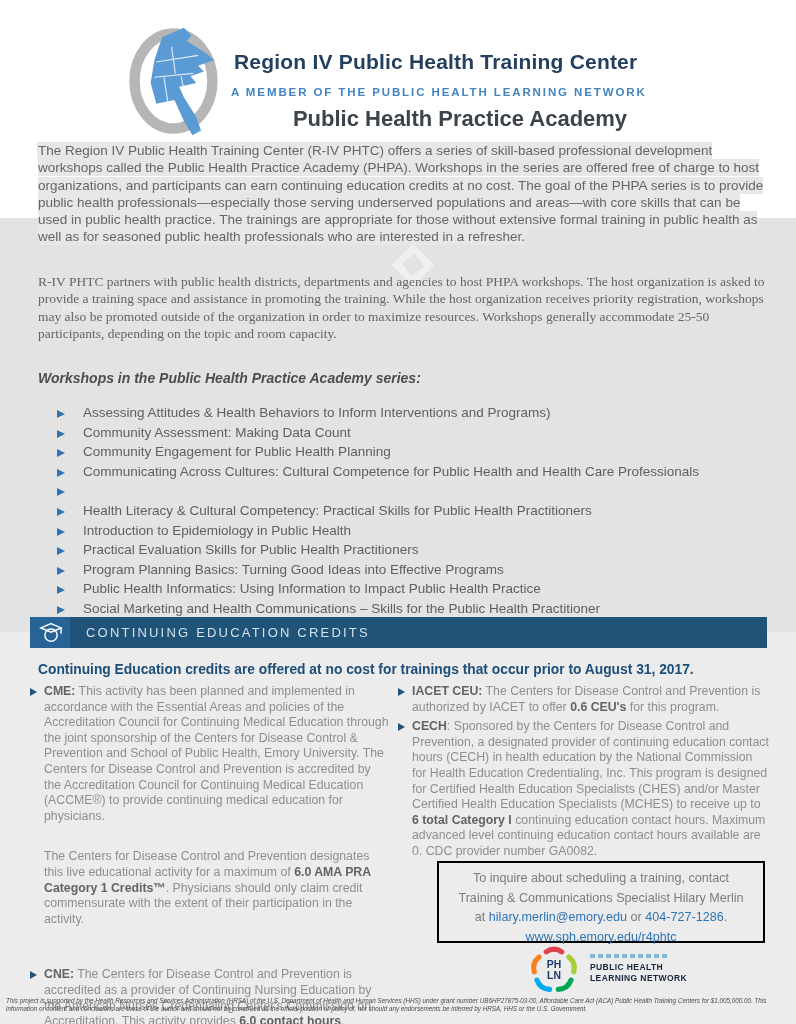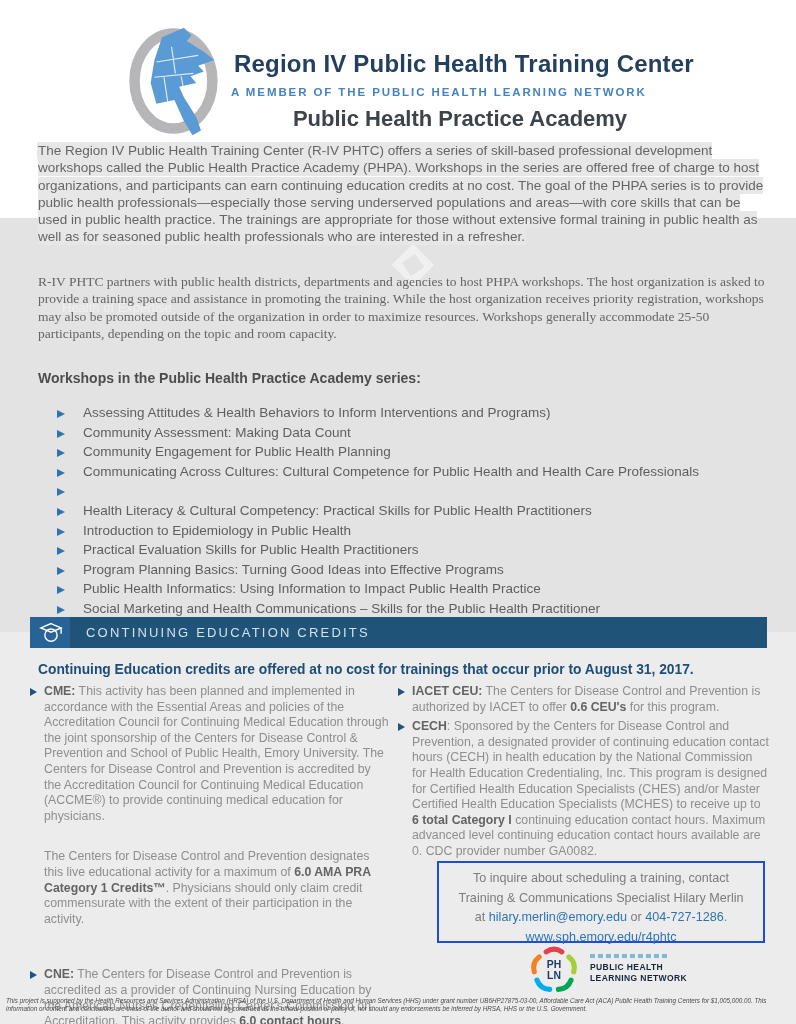--- a/index.html
+++ b/index.html
@@ -1,39 +1,39 @@
 <!DOCTYPE html>
 <html><head>
 <meta charset="utf-8">
 <style>
   html,body{margin:0;padding:0;background:#fff;}
   .page{position:relative;width:796px;height:1024px;overflow:hidden;background:#ffffff;
         font-family:"Liberation Sans", sans-serif;}
   
   .hdr-logo{position:absolute;left:128px;top:24px;width:108px;height:114px;}
-  .hdr-title{position:absolute;left:234px;top:50px;width:540px;font-size:24px;font-weight:bold;
+  .hdr-title{position:absolute;left:234px;top:50px;width:540px;font-size:21px;font-weight:bold;
              color:#24405f;letter-spacing:.2px;}
   .hdr-member{position:absolute;left:231px;top:86px;width:540px;font-size:11.5px;font-weight:bold;
               color:#4384c0;letter-spacing:1.9px;}
   .hdr-academy{position:absolute;left:240px;top:106px;width:440px;text-align:center;font-size:22px;
                font-weight:bold;color:#3d434b;}
   
   .gray-panel{position:absolute;left:0;top:218px;width:796px;height:414px;background:#e3e3e3;}
   .wm-diamond{position:absolute;left:398px;top:250px;width:30px;height:30px;background:#f3f3f3;
               transform:rotate(45deg);opacity:.85;}
   .wm-diamond:after{content:"";position:absolute;left:7px;top:7px;width:16px;height:16px;
               background:#e3e3e3;transform:rotate(10deg);}
   .wm-text{position:absolute;left:62px;top:300px;font-size:13px;color:#ffffff;opacity:.45;}
   
   .para{position:absolute;left:38px;width:730px;font-size:13.5px;line-height:17.3px;color:#656565;}
   .para1{top:142px;}
   .para1 span{background:#e7e7e7;box-shadow:0 0 0 1px #e7e7e7;}
   .para2{top:273px;font-family:Liberation Serif, serif;}
   
-  .ws-head{position:absolute;left:38px;top:370px;font-size:14px;font-weight:bold;color:#4d4d4d;}
+  .ws-head{position:absolute;left:38px;top:370px;font-size:14px;font-weight:bold;color:#4d4d4d;font-style:italic;}
   .ws-list{position:absolute;left:38px;top:390px;width:730px;margin:15px;padding:0;list-style:none;}
   .ws-list li{position:relative;height:19.6px;padding-left:30px;font-size:13.5px;color:#5f5f5f;}
   .tri{position:absolute;left:4px;top:5px;width:0;height:0;border-left:8px solid #2e74b5;
        border-top:4.5px solid transparent;border-bottom:4.5px solid transparent;}
   
   .ce-bg{position:absolute;left:0;top:632px;width:796px;height:392px;background:#ececec;}
   .banner{position:absolute;left:30px;top:617px;width:737px;height:31px;background:#1f5377;}
   .banner-icobox{position:absolute;left:0;top:0;width:40px;height:31px;background:#276395;}
   .banner-ico{position:absolute;left:8px;top:4px;}
   .banner-label{position:absolute;left:56px;top:8px;font-size:13px;color:#d4e1ec;letter-spacing:2.2px;}
@@ -43,21 +43,21 @@
   .col-right{left:398px;width:372px;}
   .col p{margin:0 0 13px 0;}
   .bullet-para{position:relative;padding-left:14px;}
   .indent-para{padding-left:14px;}
   .btri{position:absolute;left:0;top:4px;width:0;height:0;border-left:7px solid #23527c;
         border-top:4px solid transparent;border-bottom:4px solid transparent;}
   .col .b{font-weight:bold;color:#636363;}
   .gap-lg{margin-top:25px !important;}
   .cne{margin-top:40px !important;}
   
-  .contact-box{position:absolute;left:437px;top:861px;width:328px;height:82px;border:2px solid #1d4ed8;
+  .contact-box{position:absolute;left:437px;top:861px;width:328px;height:82px;border:2px solid #000000;
                text-align:center;font-size:12.6px;line-height:19.5px;color:#7c7c7c;padding-top:6px;box-sizing:border-box;}
   .contact-box a{color:#2e74b5;text-decoration:none;}
   
   .phln{position:absolute;left:528px;top:944px;width:220px;height:54px;}
   .phln-star{position:absolute;left:0;top:0;width:52px;height:52px;}
   .phln-txt{position:absolute;left:62px;top:10px;}
   .phln-tagline{width:78px;height:4px;margin-bottom:4px;
       background:repeating-linear-gradient(90deg,#7fb8d8 0 5px,transparent 5px 8px);}
   .phln-name{font-size:8.5px;font-weight:bold;color:#16263f;line-height:10.5px;letter-spacing:.4px;}
   

